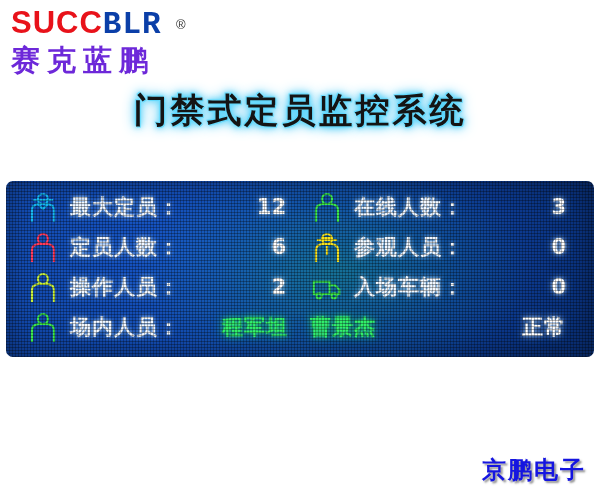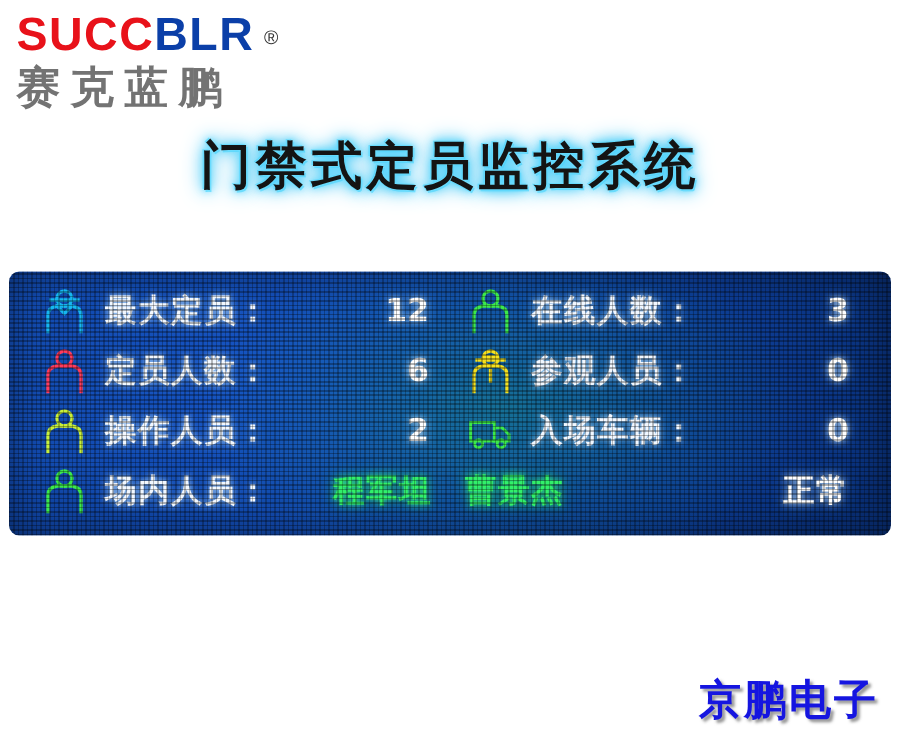--- a/index.html
+++ b/index.html
@@ -27,37 +27,37 @@
     position: relative;
     font-family: "Liberation Sans", "DejaVu Sans", sans-serif;
     font-weight: bold;
     font-size: 31px;
     letter-spacing: 1px;
     line-height: 34px;
     white-space: nowrap;
     padding-left: 3px;
   }
   #logo-wordmark .succ { color: #e8121a; text-align: right; }
-  #logo-wordmark .blr  { color: #0b3fa8; }
+  #logo-wordmark .blr  { color: #0b3fa8; font-family: Liberation Mono, monospace; }
   #logo-reg {
     position: absolute;
     left: 168px;
     top: 2px;
     font-size: 13px;
     color: #333333;
     font-weight: normal;
   }
   #logo-cn {
     padding-left: 3px;
     margin-top: 1px;
     font-family: "DejaVu Serif", "Liberation Serif", serif;
     font-weight: bold;
     font-size: 29px;
     letter-spacing: 7px;
-    color: #737373;
+    color: #6d28d9;
     line-height: 34px;
     white-space: nowrap;
   }
 
   
   #page-title {
     position: absolute;
     left: 0;
     top: 88px;
     width: 600px;
@@ -184,21 +184,21 @@
     white-space: nowrap;
   }
 
   
   #footer-brand {
     position: absolute;
     right: 14px;
     bottom: 14px;
     font-family: "DejaVu Sans", "Liberation Sans", sans-serif;
     font-weight: bold;
-    font-size: 28px;
+    font-size: 24px;
     letter-spacing: 2px;
     color: #1515e0;
     text-shadow: 2px 2px 2px rgba(130,130,130,0.85);
     white-space: nowrap;
   }
 </style>
 </head>
 <body>
 
 <div id="brand">

